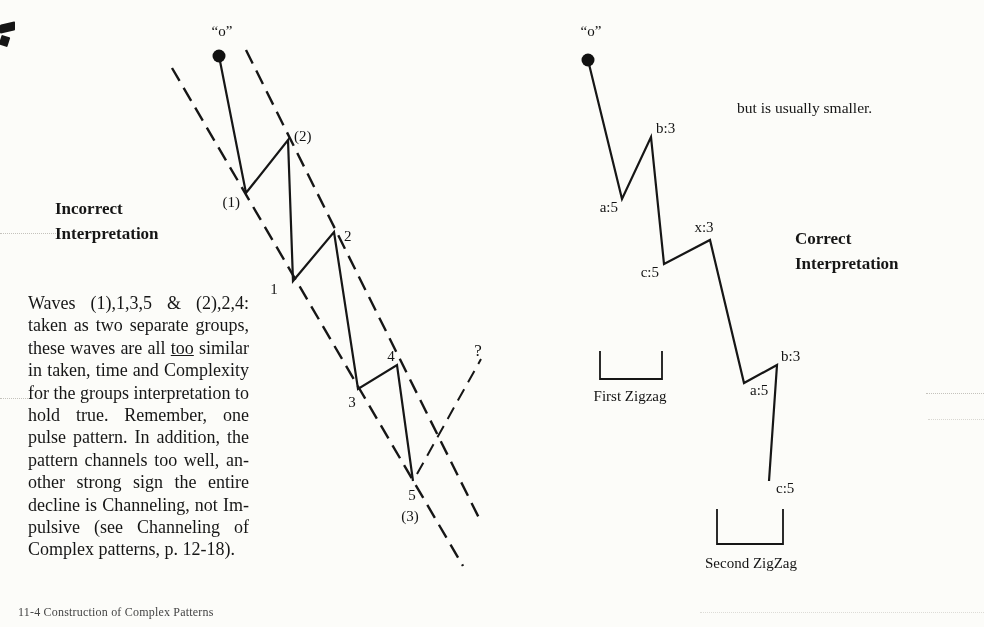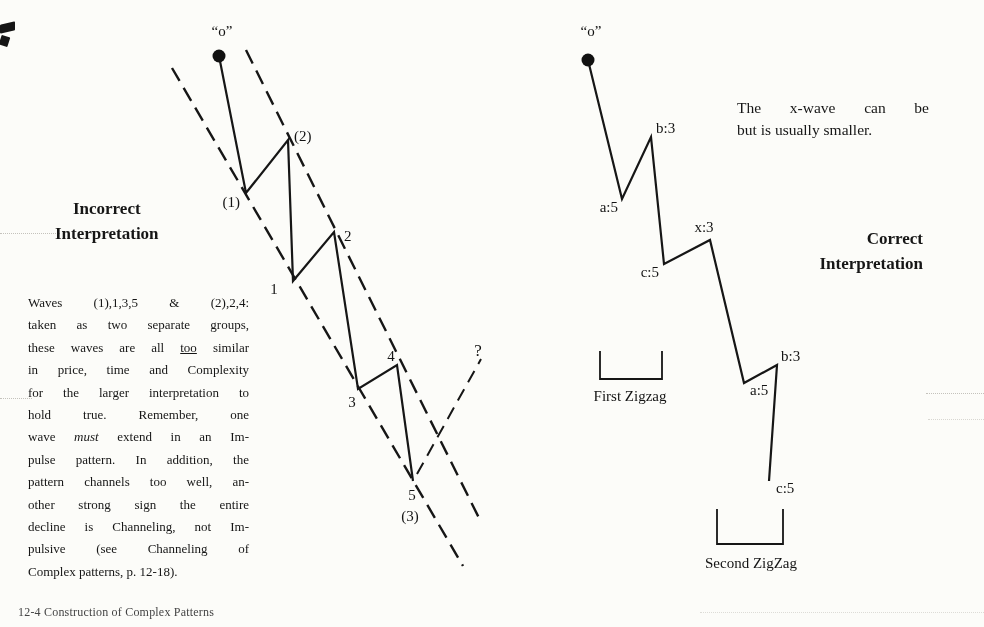--- a/index.html
+++ b/index.html
@@ -6,24 +6,24 @@
   .page {
     position: relative;
     width: 984px;
     height: 627px;
     background: #fcfcf9;
     overflow: hidden;
     font-family: "Liberation Serif", serif;
     color: #161616;
   }
   .title { position: absolute; font-weight: bold; font-size: 17px; line-height: 25px; }
-  .left-title { left: 55px; top: 196px; text-align: center; }
-  .right-title { left: 795px; top: 226px; width: 128px; text-align: right; }
+  .left-title { left: 55px; top: 196px; text-align: left; }
+  .right-title { left: 795px; top: 226px; width: 128px; text-align: left; }
   .para { position: absolute; }
-  .left-para { left: 28px; top: 292px; width: 221px; font-size: 13px; line-height: 22.4px; }
+  .left-para { left: 28px; top: 292px; width: 221px; font-size: 18px; line-height: 22.4px; }
   .right-note { left: 737px; top: 97px; width: 192px; font-size: 15.5px; line-height: 21.5px; }
   .jline { text-align: justify; text-align-last: justify; }
   .jline.last { text-align-last: left; }
   .u { text-decoration: underline; margin-top: 36px; }
   .i { font-style: italic; }
   .footer {
     position: absolute; left: 18px; top: 605px;
     font-size: 12px; color: #444; letter-spacing: 0.2px;
   }
   svg.diagram { position: absolute; left: 0; top: 0; }
@@ -64,43 +64,41 @@
 
   <div class="title left-title">
     <div>Incorrect</div>
     <div>Interpretation</div>
   </div>
 
   <div class="para left-para">
       <div class="jline"><span>Waves (1),1,3,5 &amp; (2),2,4:</span></div>
       <div class="jline"><span>taken as two separate groups,</span></div>
       <div class="jline"><span>these waves are all </span><span class="u">too</span><span> similar</span></div>
-      <div class="jline"><span>in price, time and Complexity</span></div>
-      <div class="jline"><span>for the larger interpretation to</span></div>
+      <div class="jline"><span>in taken, time and Complexity</span></div>
+      <div class="jline"><span>for the groups interpretation to</span></div>
       <div class="jline"><span>hold true.  Remember, one</span></div>
-      <div class="jline"><span>wave </span><span class="i">must</span><span> extend in an Im-</span></div>
       <div class="jline"><span>pulse pattern.  In addition, the</span></div>
       <div class="jline"><span>pattern channels too well, an-</span></div>
       <div class="jline"><span>other strong sign the entire</span></div>
       <div class="jline"><span>decline is Channeling, not Im-</span></div>
       <div class="jline"><span>pulsive (see Channeling of</span></div>
       <div class="jline last"><span>Complex patterns, p. 12-18).</span></div>
     </div>
 
   <div class="para right-note">
-      <div class="jline"><span>The x-wave can be</span></div>
       <div class="jline last"><span>but is usually smaller.</span></div>
     </div>
 
   <div class="title right-title">
     <div>Correct</div>
     <div>Interpretation</div>
   </div>
 
-  <div class="footer">12-4  Construction of Complex Patterns</div>
+  <div class="footer">11-4  Construction of Complex Patterns</div>
 
   <svg class="diagram" width="984" height="627" viewBox="0 0 984 627">
 
     <g>
       <line class="dash" x1="246" y1="50" x2="480" y2="520"></line>
       <line class="dash" x1="172" y1="68" x2="463" y2="566"></line>
       <line class="dash thin" x1="417" y1="474" x2="481" y2="359"></line>
 
       <polyline class="wave" points="219,56 246,193 288,140 293,281 334,232 358,389 397,365 413,481"></polyline>
       <circle class="dot" cx="219" cy="56" r="6.5"></circle>

